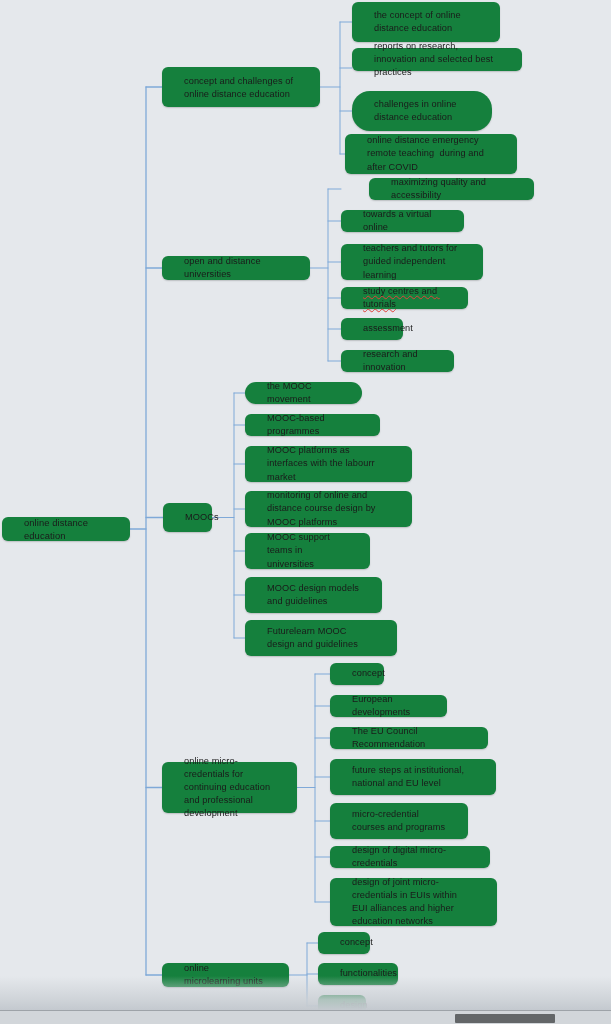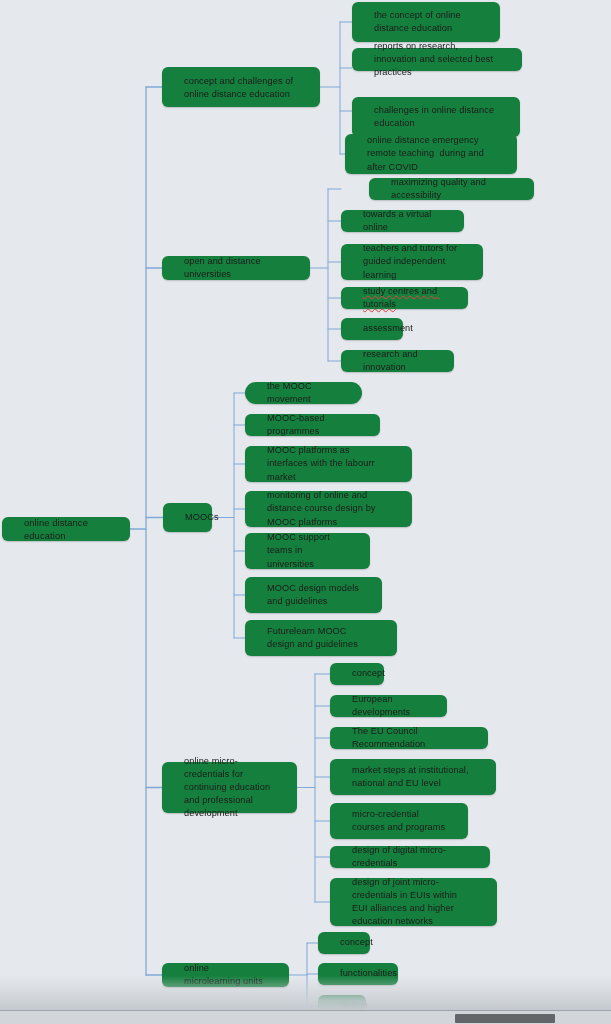--- a/index.html
+++ b/index.html
@@ -130,21 +130,21 @@
       </div>
       <div class="node" style="left: 162px; top: 67px; width: 158px; height: 40px; align-items: flex-end;">
         <span>concept and challenges of online distance education</span>
       </div>
       <div class="node" style="left: 352px; top: 2px; width: 148px; height: 40px;">
         <span>the concept of online distance education</span>
       </div>
       <div class="node" style="left: 352px; top: 48px; width: 170px; height: 23px;">
         <span>reports on research, innovation and selected best practices</span>
       </div>
-      <div class="node" style="left: 352px; top: 97px; width: 168px; height: 40px;">
+      <div class="node" style="left: 352px; top: 91px; width: 140px; height: 40px; border-radius: 18px;">
         <span>challenges in online distance education</span>
       </div>
       <div class="node" style="left: 345px; top: 134px; width: 172px; height: 40px;">
         <span>online distance emergency remote teaching  during and after COVID</span>
       </div>
       <div class="node" style="left: 162px; top: 256px; width: 148px; height: 24px;">
         <span>open and distance universities</span>
       </div>
       <div class="node" style="left: 341px; top: 178px; width: 165px; height: 22px; margin-left: 28px;">
         <span>maximizing quality and accessibility</span>
@@ -194,21 +194,21 @@
       <div class="node" style="left: 330px; top: 663px; width: 54px; height: 22px;">
         <span>concept</span>
       </div>
       <div class="node" style="left: 330px; top: 695px; width: 117px; height: 22px;">
         <span>European developments</span>
       </div>
       <div class="node" style="left: 330px; top: 727px; width: 158px; height: 22px;">
         <span>The EU Council Recommendation</span>
       </div>
       <div class="node" style="left: 330px; top: 759px; width: 166px; height: 36px;">
-        <span>market steps at institutional, national and EU level</span>
+        <span>future steps at institutional, national and EU level</span>
       </div>
       <div class="node" style="left: 330px; top: 803px; width: 138px; height: 36px;">
         <span>micro-credential courses and programs</span>
       </div>
       <div class="node" style="left: 330px; top: 846px; width: 160px; height: 22px;">
         <span>design of digital micro-credentials</span>
       </div>
       <div class="node" style="left: 330px; top: 878px; width: 167px; height: 48px;">
         <span>design of joint micro-credentials in EUIs within EUI alliances and higher education networks</span>
       </div>

